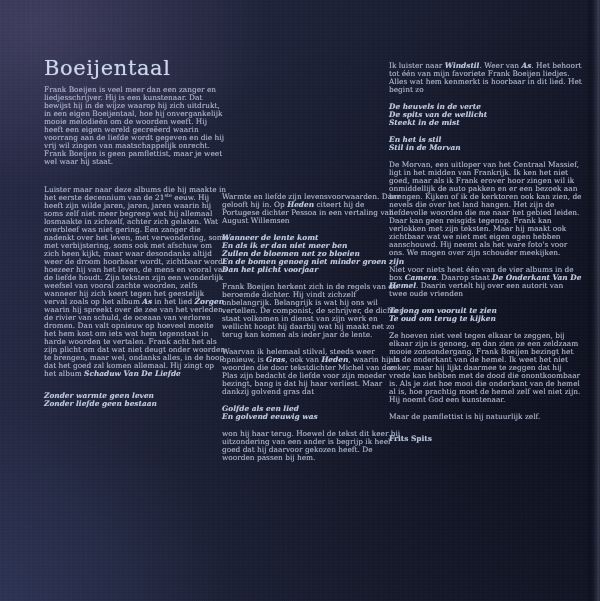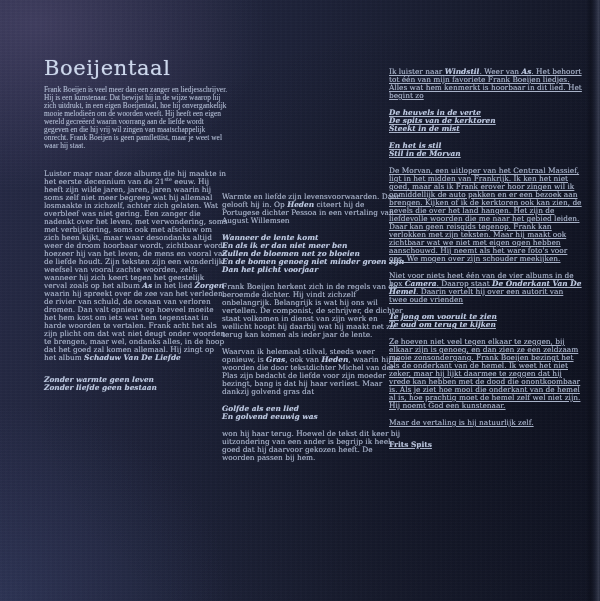--- a/index.html
+++ b/index.html
@@ -41,23 +41,23 @@
   }
   .col {
     position: absolute;
     font-size: 7.4px; line-height: 8px;
     color: #a9b3c9;
     text-shadow: 0 0 0.7px rgba(168,180,208,0.55);
     text-align: left;
   }
   #col-left   { left: 44px;  top: 86px;  width: 184px; }
   #col-middle { left: 222px; top: 193px; width: 181px; }
-  #col-right  { left: 389px; top: 68px;  width: 193px; text-decoration: underline; }
+  #col-right  { left: 389px; top: 62px;  width: 193px; }
   .block { margin: 0 0 9px 0; }
-  #col-left .block.first-gap { margin-bottom: 20px; font-family: Liberation Serif, serif; }
+  #col-left .block.first-gap { margin-bottom: 20px; }
   #col-left .block.pre-quote-gap { margin-bottom: 14px; }
   .quote { font-style: italic; font-weight: bold; color: #bcc7de; }
   .quote .qline { white-space: nowrap; }
   .para em, .quote em {
     font-style: italic; font-weight: bold; color: #bcc7de;
   }
   .signature { font-weight: bold; color: #b6c0d7; margin-top: 14px; }
   sup { font-size: 5px; line-height: 0; }
 </style>
 </head>
@@ -87,31 +87,31 @@
       <div class="block quote">
         <div class="qline">Golfde als een lied</div>
         <div class="qline">En golvend eeuwig was</div>
       </div>
       <div class="block para">won hij haar terug. Hoewel de tekst dit keer bij uitzondering van een ander is begrijp ik heel goed dat hij daarvoor gekozen heeft. De woorden passen bij hem.</div>
     </div>
   <div id="col-right" class="col">
       <div class="block para">Ik luister naar <em>Windstil</em>. Weer van <em>As</em>. Het behoort tot één van mijn favoriete Frank Boeijen liedjes. Alles wat hem kenmerkt is hoorbaar in dit lied. Het begint zo</div>
       <div class="block quote">
         <div class="qline">De heuvels in de verte</div>
-        <div class="qline">De spits van de kerktoren</div>
+        <div class="qline">De spits van de wellicht</div>
         <div class="qline">Steekt in de mist</div>
       </div>
       <div class="block quote">
         <div class="qline">En het is stil</div>
         <div class="qline">Stil in de Morvan</div>
       </div>
       <div class="block para">De Morvan, een uitloper van het Centraal Massief, ligt in het midden van Frankrijk. Ik ken het niet goed, maar als ik Frank erover hoor zingen wil ik onmiddellijk de auto pakken en er een bezoek aan brengen. Kijken of ik de kerktoren ook kan zien, de nevels die over het land hangen. Het zijn de liefdevolle woorden die me naar het gebied leiden. Daar kan geen reisgids tegenop. Frank kan verlokken met zijn teksten. Maar hij maakt ook zichtbaar wat we niet met eigen ogen hebben aanschouwd. Hij neemt als het ware foto's voor ons. We mogen over zijn schouder meekijken.</div>
       <div class="block para">Niet voor niets heet één van de vier albums in de box <em>Camera</em>. Daarop staat <em>De Onderkant Van De Hemel</em>. Daarin vertelt hij over een autorit van twee oude vrienden</div>
       <div class="block quote">
         <div class="qline">Te jong om vooruit te zien</div>
         <div class="qline">Te oud om terug te kijken</div>
       </div>
       <div class="block para">Ze hoeven niet veel tegen elkaar te zeggen, bij elkaar zijn is genoeg, en dan zien ze een zeldzaam mooie zonsondergang. Frank Boeijen bezingt het als de onderkant van de hemel. Ik weet het niet zeker, maar hij lijkt daarmee te zeggen dat hij vrede kan hebben met de dood die onontkoombaar is. Als je ziet hoe mooi die onderkant van de hemel al is, hoe prachtig moet de hemel zelf wel niet zijn. Hij noemt God een kunstenaar.</div>
-      <div class="block para">Maar de vertaling is hij natuurlijk zelf.</div>
+      <div class="block para">Maar de pamflettist is hij natuurlijk zelf.</div>
       <div class="block signature">Frits Spits</div>
     </div>
   <div class="edge-highlight"></div>
 </div>
 
 </body></html>

